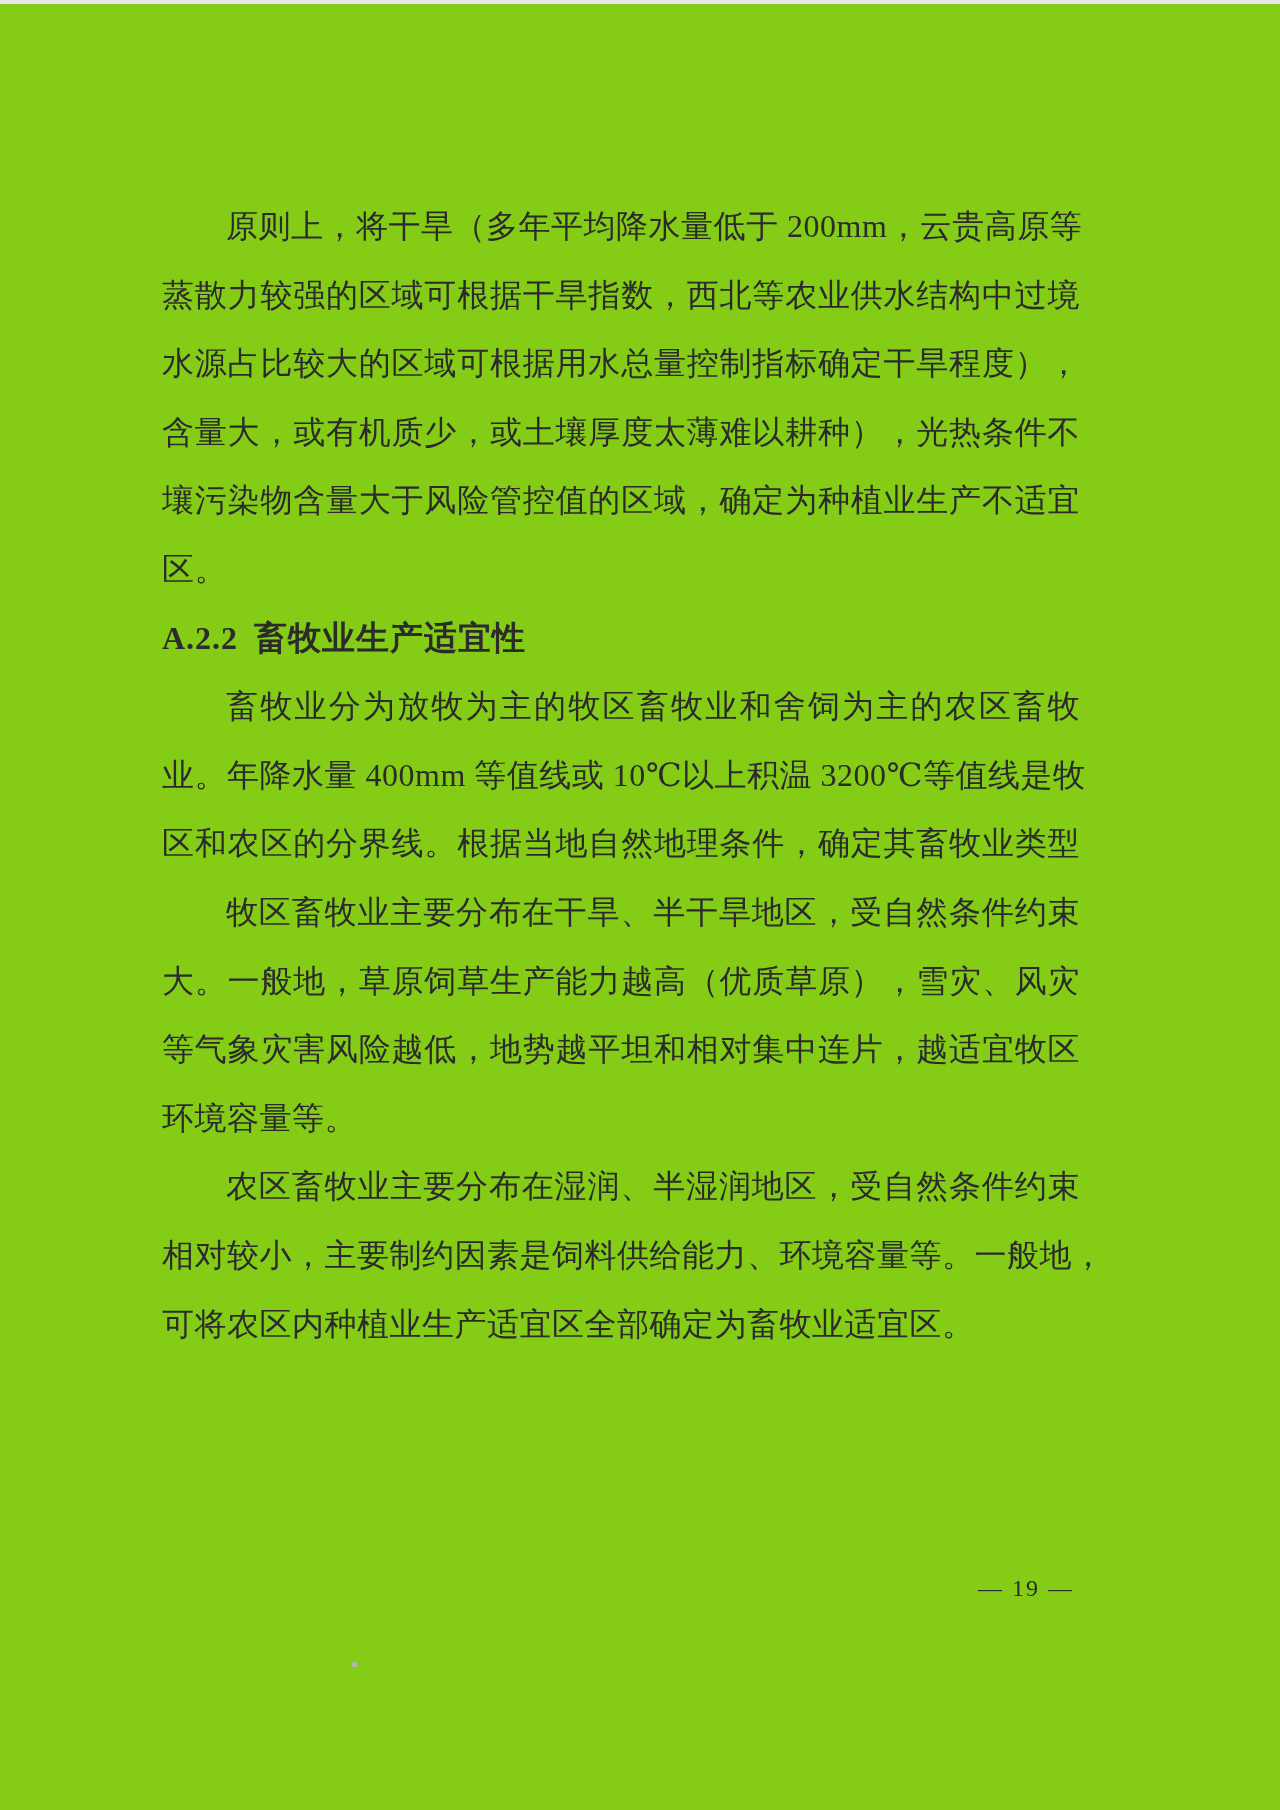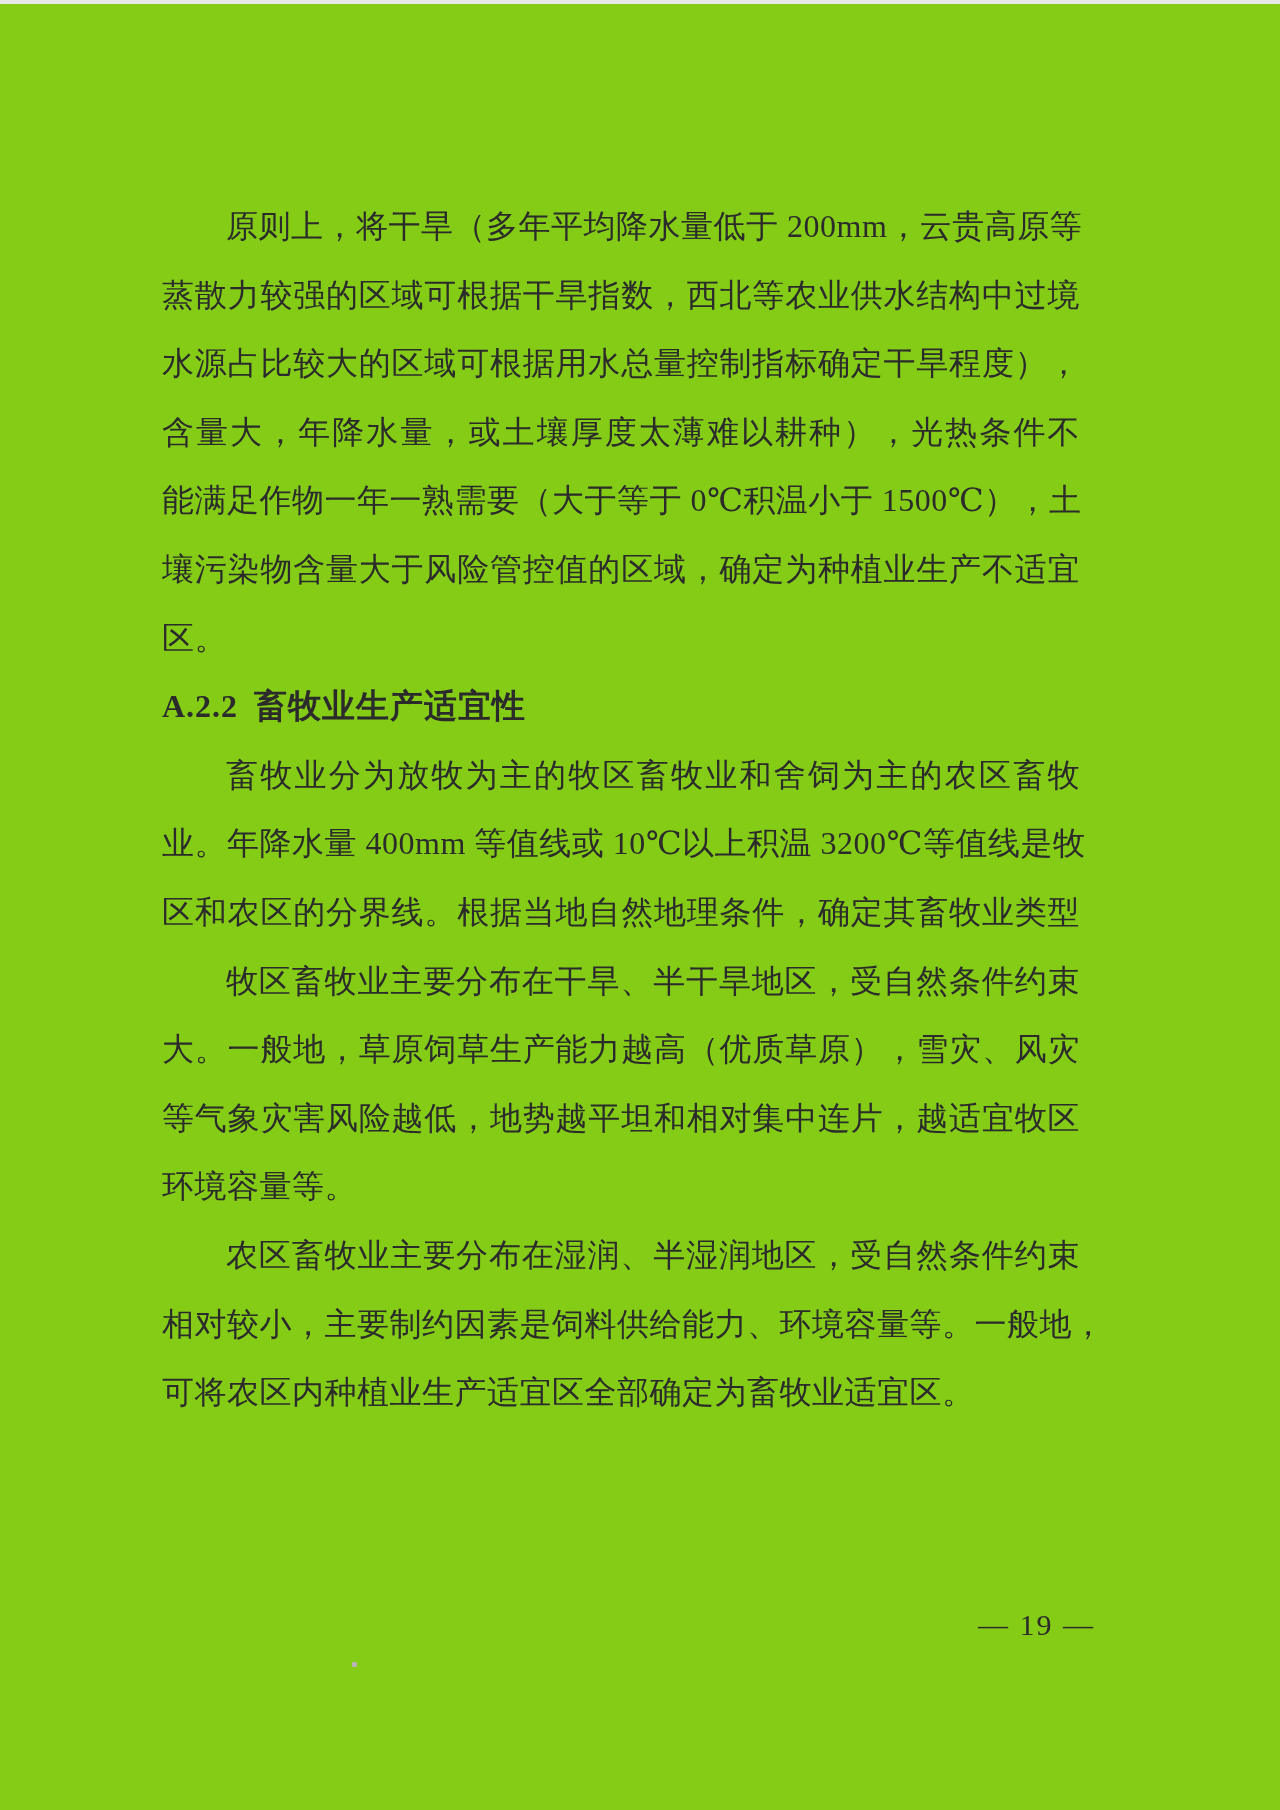--- a/index.html
+++ b/index.html
@@ -53,24 +53,24 @@
     letter-spacing: 1px;
   }
   .line.heading .htitle {
     font-family: "Liberation Sans", "DejaVu Sans", sans-serif;
     font-weight: 700;
     font-size: 33px;
     letter-spacing: 1px;
   }
   .footer {
     position: absolute;
-    top: 1604px;
+    top: 1567px;
     left: 978px;
     width: 120px;
-    font-size: 30px;
+    font-size: 24px;
     line-height: 34px;
     letter-spacing: 2px;
     color: #2b2b2b;
     white-space: nowrap;
   }
   .speck {
     position: absolute;
     left: 352px;
     top: 1658px;
     width: 5px;
@@ -80,22 +80,21 @@
   }
 </style>
 </head>
 <body>
 
 <div class="page">
   <div class="text-block" id="text-block">
       <div class="line indent">原则上，将干旱（多年平均降水量低于 200mm，云贵高原等</div>
       <div class="line">蒸散力较强的区域可根据干旱指数，西北等农业供水结构中过境</div>
       <div class="line">水源占比较大的区域可根据用水总量控制指标确定干旱程度），</div>
-      <div class="line">含量大，年降水量，或土壤厚度太薄难以耕种），光热条件不</div>
-      <div class="line">能满足作物一年一熟需要（大于等于 0℃积温小于 1500℃），土</div>
+      <div class="line">含量大，或有机质少，或土壤厚度太薄难以耕种），光热条件不</div>
       <div class="line">壤污染物含量大于风险管控值的区域，确定为种植业生产不适宜</div>
       <div class="line plain">区。</div>
       <div class="line heading"><span class="hnum">A.2.2</span><span class="htitle">畜牧业生产适宜性</span></div>
       <div class="line indent">畜牧业分为放牧为主的牧区畜牧业和舍饲为主的农区畜牧</div>
       <div class="line">业。年降水量 400mm 等值线或 10℃以上积温 3200℃等值线是牧</div>
       <div class="line">区和农区的分界线。根据当地自然地理条件，确定其畜牧业类型</div>
       <div class="line indent">牧区畜牧业主要分布在干旱、半干旱地区，受自然条件约束</div>
       <div class="line">大。一般地，草原饲草生产能力越高（优质草原），雪灾、风灾</div>
       <div class="line">等气象灾害风险越低，地势越平坦和相对集中连片，越适宜牧区</div>
       <div class="line plain">环境容量等。</div>

